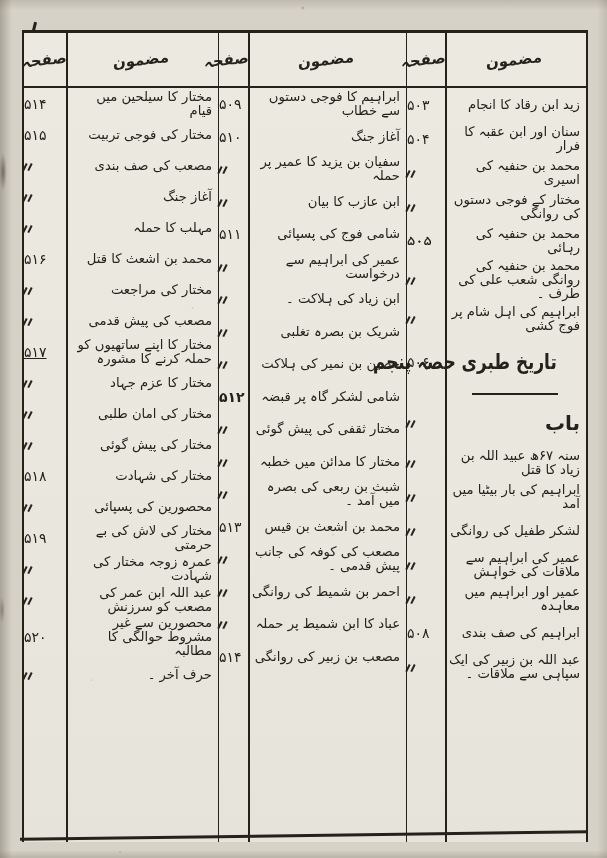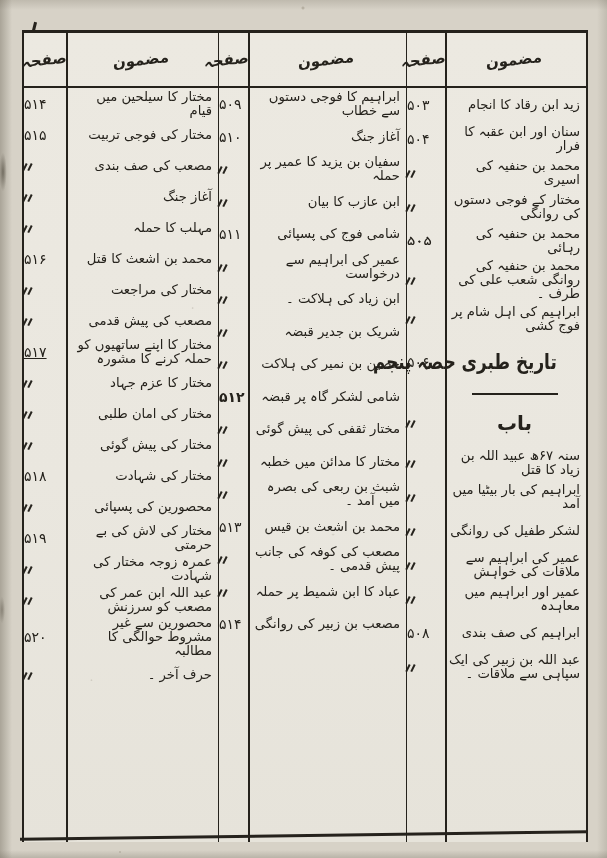--- a/index.html
+++ b/index.html
@@ -58,21 +58,21 @@
   }
   .cell-page{flex:0 0 auto;text-align:left;font-size:14px;line-height:14px;}
   .hdr .cell-text,.hdr .cell-page{text-align:center;font-size:15px;font-weight:bold;}
   .hdr-label{display:inline-block;transform:rotate(-6deg) skewX(-8deg);}
   .row.book-title{min-height:52px !important;}
   .row.book-title .cell-text{text-align:center;font-size:21px;font-weight:bold;line-height:24px;white-space:nowrap;overflow:visible;}
   .squeeze{display:inline-block;transform:scaleX(.8);transform-origin:50% 50%;}
   .rule-row{min-height:12px !important;height:12px;}
   .title-rule{width:86px;height:2.2px;background:var(--ink);margin:0 auto;}
   .row.chapter{min-height:46px !important;}
-  .row.chapter .cell-text{text-align:center;font-size:20px;font-weight:bold;letter-spacing:2px;}
+  .row.chapter .cell-text{font-size:20px;font-weight:bold;letter-spacing:2px;}
   .ditto{display:inline-block;white-space:nowrap;}
   .ditto::before,.ditto::after{
     content:"";display:inline-block;width:1.7px;height:8px;
     background:var(--ink);transform:rotate(26deg);
   }
   .ditto::after{margin-right:3px;}
 </style>
 </head>
 <body>
 
@@ -185,21 +185,21 @@
         </div>
         <div class="row">
           <div class="cell-text">عمیر کی ابراہیم سے درخواست</div>
           <div class="cell-page" style="width: 30px; flex-basis: 30px;"><span class="ditto"></span></div>
         </div>
         <div class="row">
           <div class="cell-text">ابن زیاد کی ہلاکت ۔</div>
           <div class="cell-page" style="width: 30px; flex-basis: 30px;"><span class="ditto"></span></div>
         </div>
         <div class="row">
-          <div class="cell-text">شریک بن جدیر قبضہ</div>
+          <div class="cell-text">شریک بن بصرہ تغلبی</div>
           <div class="cell-page" style="width: 30px; flex-basis: 30px;"><span class="ditto"></span></div>
         </div>
         <div class="row">
           <div class="cell-text">حصین بن نمیر کی ہلاکت</div>
           <div class="cell-page" style="width: 30px; flex-basis: 30px;"><span class="ditto"></span></div>
         </div>
         <div class="row">
           <div class="cell-text">شامی لشکر گاہ پر قبضہ</div>
           <div class="cell-page" style="width: 30px; flex-basis: 30px; font-weight: bold;"><span>۵۱۲</span></div>
         </div>
@@ -214,20 +214,24 @@
         <div class="row">
           <div class="cell-text">شبث بن ربعی کی بصرہ میں آمد ۔</div>
           <div class="cell-page" style="width: 30px; flex-basis: 30px;"><span class="ditto"></span></div>
         </div>
         <div class="row">
           <div class="cell-text">محمد بن اشعث بن قیس</div>
           <div class="cell-page" style="width: 30px; flex-basis: 30px;"><span>۵۱۳</span></div>
         </div>
         <div class="row">
           <div class="cell-text">مصعب کی کوفہ کی جانب پیش قدمی ۔</div>
+          <div class="cell-page" style="width: 30px; flex-basis: 30px;"><span class="ditto"></span></div>
+        </div>
+        <div class="row">
+          <div class="cell-text">احمر بن شمیط کی روانگی</div>
           <div class="cell-page" style="width: 30px; flex-basis: 30px;"><span class="ditto"></span></div>
         </div>
         <div class="row">
           <div class="cell-text">عباد کا ابن شمیط پر حملہ</div>
           <div class="cell-page" style="width: 30px; flex-basis: 30px;"><span class="ditto"></span></div>
         </div>
         <div class="row">
           <div class="cell-text">مصعب بن زبیر کی روانگی</div>
           <div class="cell-page" style="width: 30px; flex-basis: 30px;"><span>۵۱۴</span></div>
         </div>

